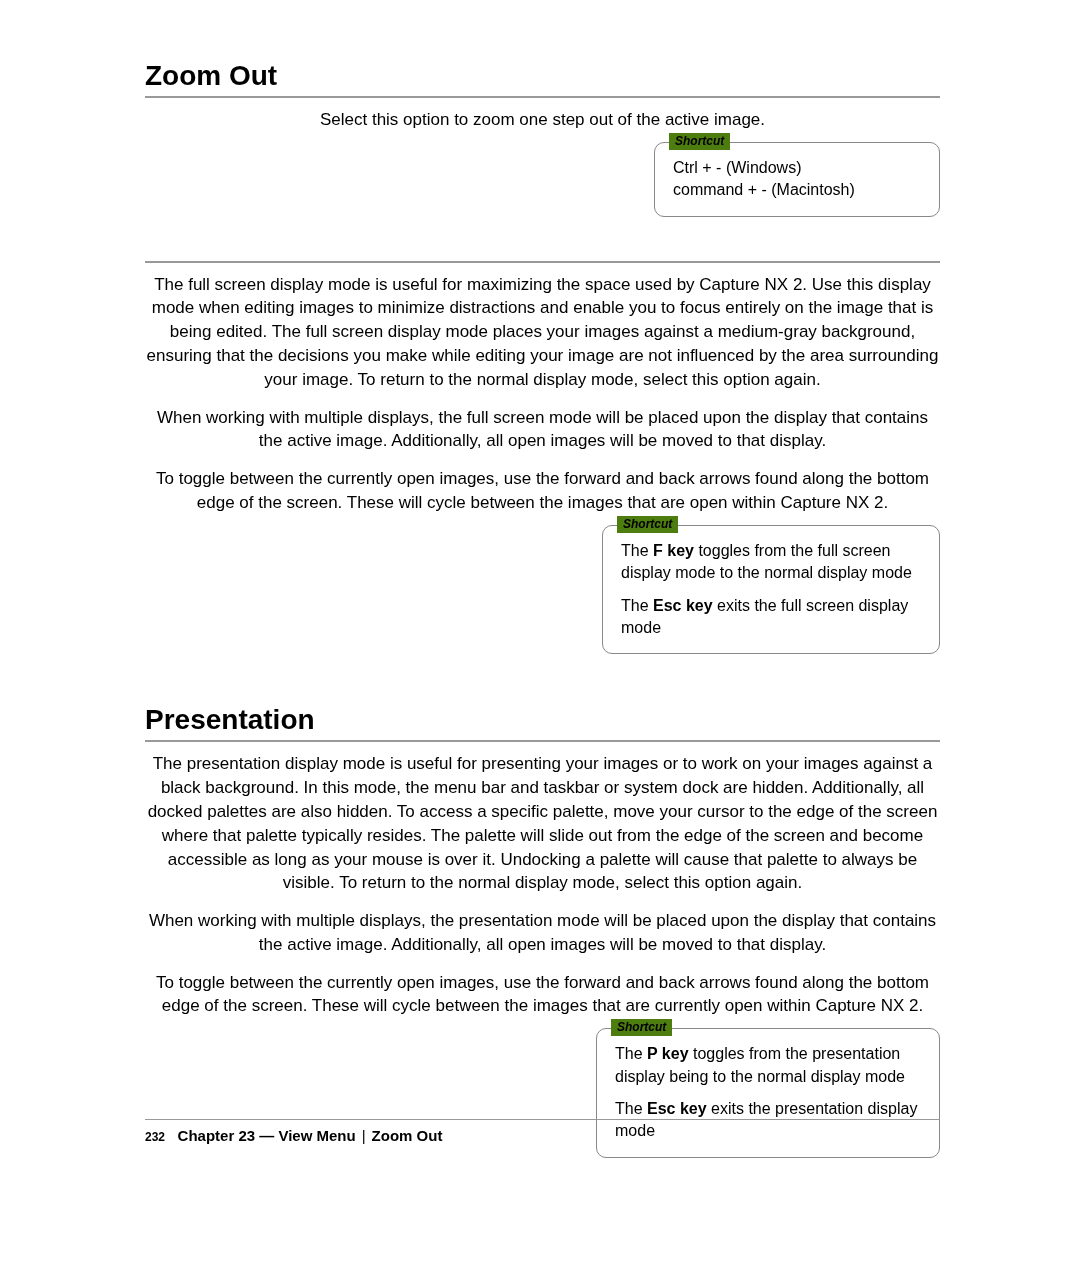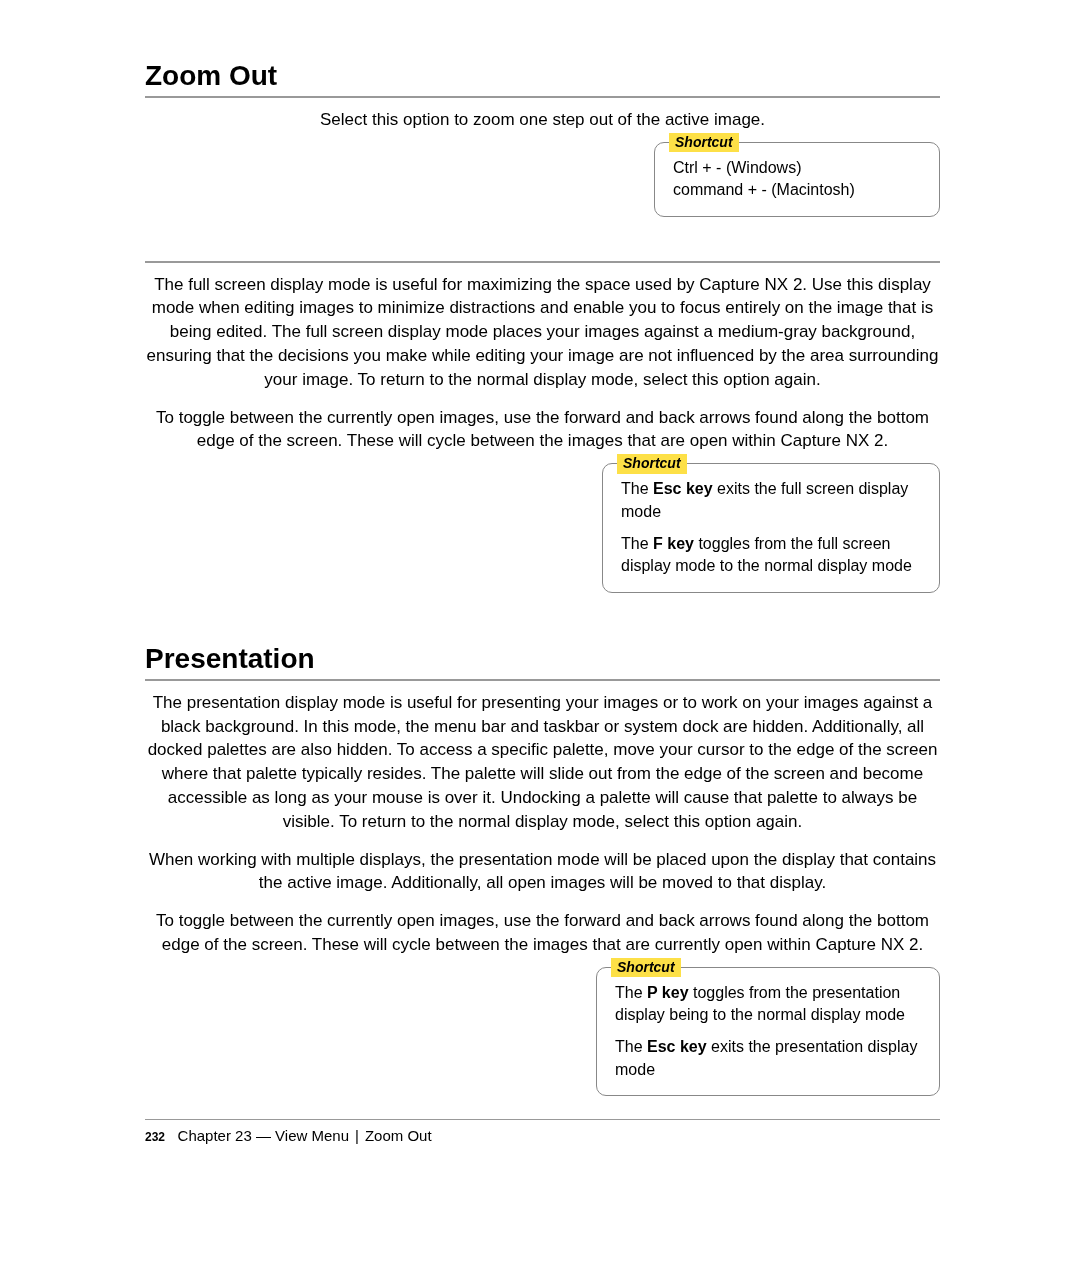--- a/index.html
+++ b/index.html
@@ -44,25 +44,25 @@
     border-radius: 10px;
     padding: 14px 18px 14px 18px;
     width: 278px;
     font-size: 16px;
     line-height: 1.4;
   }
   .shortcut-label {
     position: absolute;
     top: -10px;
     left: 14px;
-    background: #fde047;
+    background: #4d7c0f;
     padding: 0 6px;
     font-weight: 700;
     font-style: italic;
-    font-size: 14px;
+    font-size: 12px;
   }
   .shortcut-box .entry {
     margin: 0 0 10px 0;
   }
   .shortcut-box .entry:last-child {
     margin-bottom: 0;
   }
   .b { font-weight: 700; }
   .section-gap-small { height: 24px; }
   .section-gap { height: 30px; }
@@ -74,21 +74,21 @@
     height: 1px;
     background: #999;
   }
   .footer {
     position: absolute;
     left: 145px;
     bottom: 126px;
     font-size: 15px;
   }
   .footer .pnum { font-weight: 700; font-size: 12px;}
-  .footer .chap { font-weight: 400; }
+  .footer .chap { font-weight: 700; }
   .footer .sep { font-weight: 400; margin: 0 6px; }
 </style>
 </head>
 <body>
 
 <div class="page">
 
   <h2 class="section-title">Zoom Out</h2>
   <div class="hr"></div>
   <p class="body">Select this option to zoom one step out of the active image.</p>
@@ -100,30 +100,31 @@
         <div>Ctrl + - (Windows)</div>
         <div>command + - (Macintosh)</div>
       </div>
     </div>
   </div>
 
   <div class="section-gap-small"></div>
 
   <div class="hr"></div>
   <p class="body">The full screen display mode is useful for maximizing the space used by Capture NX 2. Use this display mode when editing images to minimize distractions and enable you to focus entirely on the image that is being edited. The full screen display mode places your images against a medium-gray background, ensuring that the decisions you make while editing your image are not influenced by the area surrounding your image. To return to the normal display mode, select this option again.</p>
+  <p class="body">When working with multiple displays, the full screen mode will be placed upon the display that contains the active image. Additionally, all open images will be moved to that display.</p>
   <p class="body">To toggle between the currently open images, use the forward and back arrows found along the bottom edge of the screen. These will cycle between the images that are open within Capture NX 2.</p>
 
   <div class="shortcut-row">
     <div class="shortcut-box" style="width:300px;">
       <div class="shortcut-label">Shortcut</div>
       <div class="entry">
-        <span>The </span><span class="b">Esc key</span><span> exits the full screen display mode</span>
+        <span>The </span><span class="b">F key</span><span> toggles from the full screen display mode to the normal display mode</span>
       </div>
       <div class="entry">
-        <span>The </span><span class="b">F key</span><span> toggles from the full screen display mode to the normal display mode</span>
+        <span>The </span><span class="b">Esc key</span><span> exits the full screen display mode</span>
       </div>
     </div>
   </div>
 
   <div class="section-gap"></div>
 
   <h2 class="section-title">Presentation</h2>
   <div class="hr"></div>
   <p class="body">The presentation display mode is useful for presenting your images or to work on your images against a black background. In this mode, the menu bar and taskbar or system dock are hidden. Additionally, all docked palettes are also hidden. To access a specific palette, move your cursor to the edge of the screen where that palette typically resides. The palette will slide out from the edge of the screen and become accessible as long as your mouse is over it. Undocking a palette will cause that palette to always be visible. To return to the normal display mode, select this option again.</p>
   <p class="body">When working with multiple displays, the presentation mode will be placed upon the display that contains the active image. Additionally, all open images will be moved to that display.</p>

